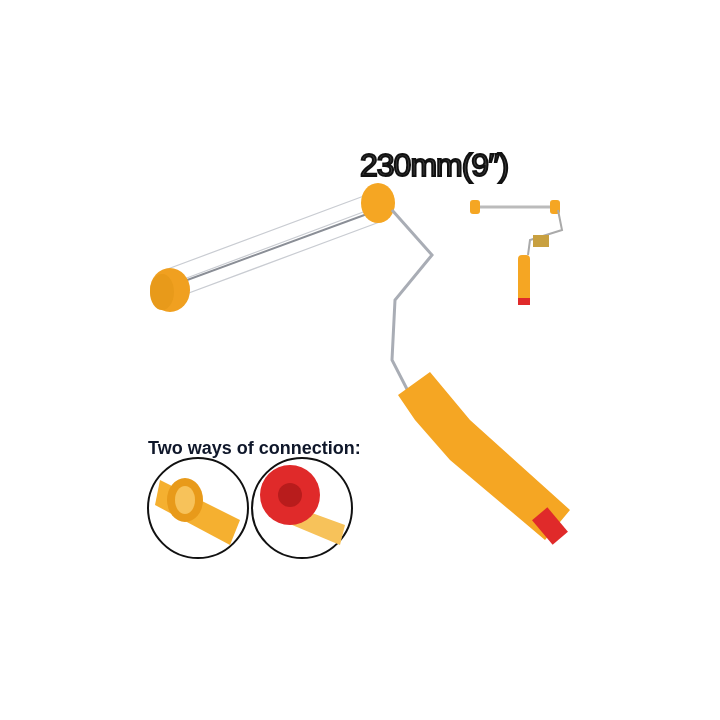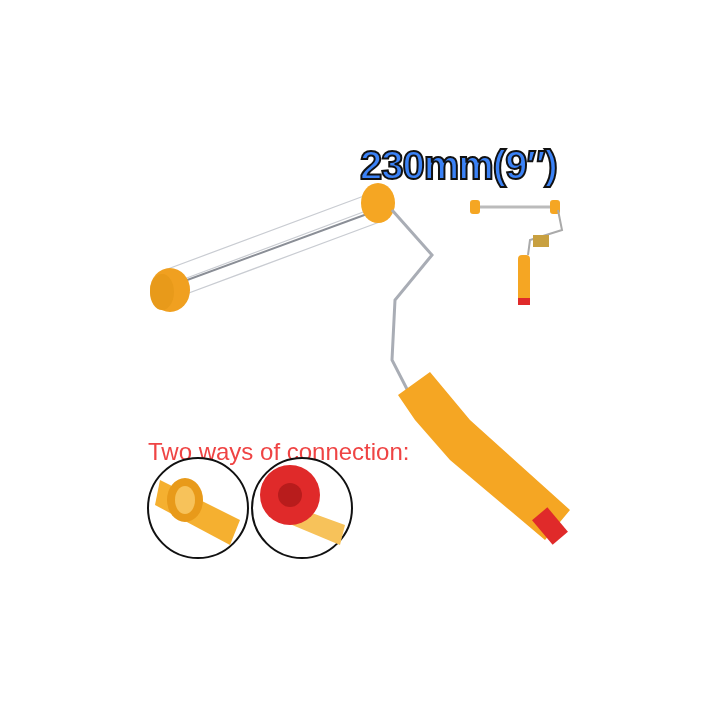--- a/index.html
+++ b/index.html
@@ -1,19 +1,19 @@
 <!DOCTYPE html>
 <html><head>
 <meta charset="utf-8">
 <style>
   html,body{margin:0;padding:0;background:#ffffff;}
   body{width:720px;height:720px;position:relative;overflow:hidden;font-family:"Liberation Sans",sans-serif;}
-  .size-label{position:absolute;left:360px;top:140px;font-size:40px;font-weight:700;color:#3b82f6;
+  .size-label{position:absolute;left:360px;top:140px;font-size:32px;font-weight:400;color:#404040;
     -webkit-text-stroke:2px #111;letter-spacing:-1px;line-height:50px;}
-  .caption{position:absolute;left:148px;top:438px;font-size:24px;font-weight:normal;color:#ef4444;}
+  .caption{position:absolute;left:148px;top:438px;font-size:18px;font-weight:bold;color:#0f172a;}
   svg{position:absolute;left:0;top:0;}
 </style>
 </head>
 <body>
 
 <div class="size-label">230mm(9″)</div>
 <div class="caption">Two ways of connection:</div>
 
 <svg width="720" height="720" viewBox="0 0 720 720">
 

